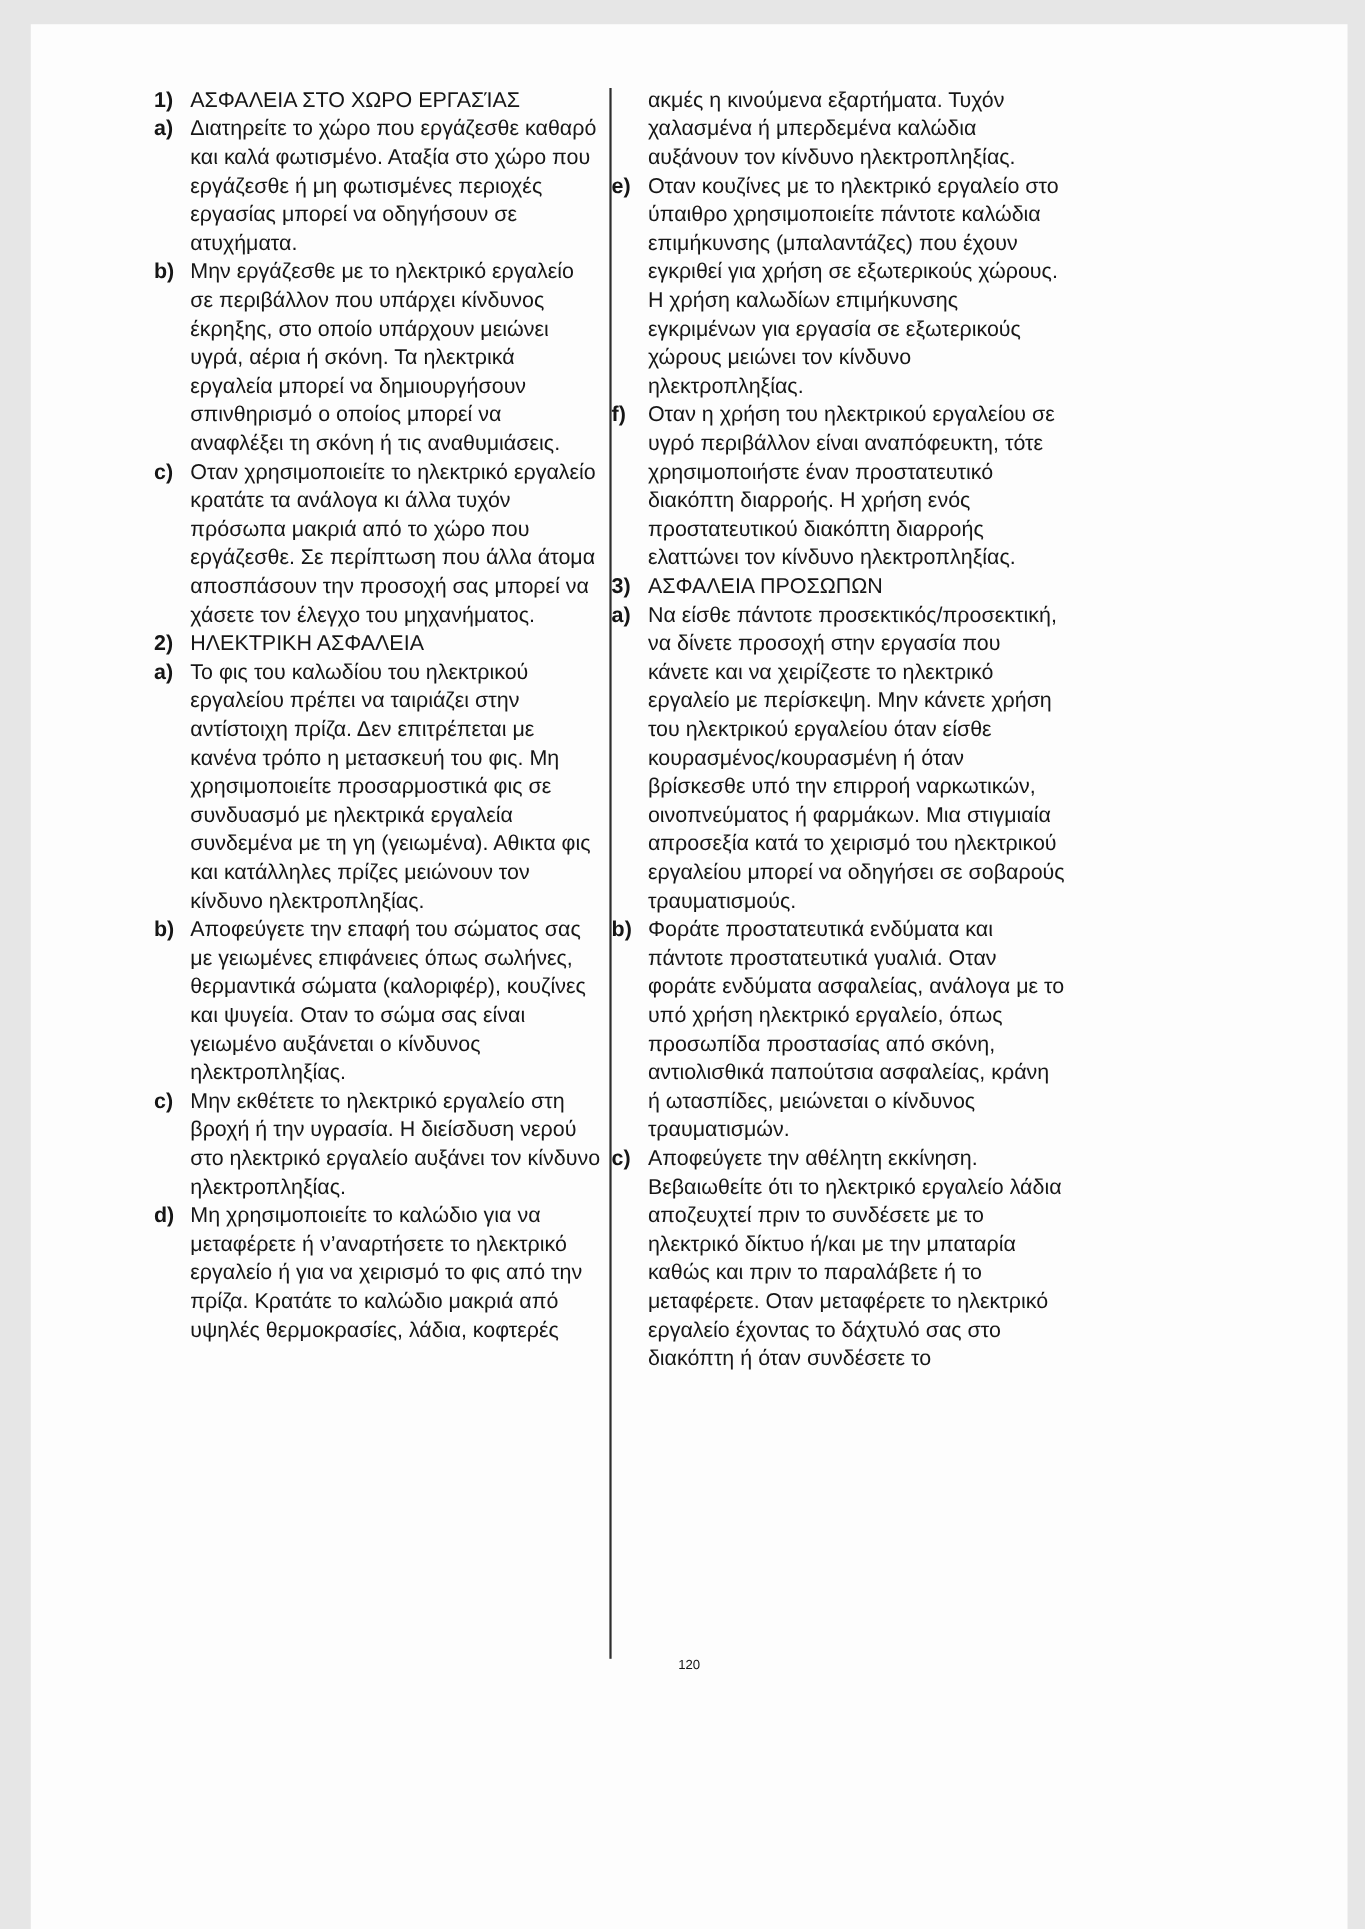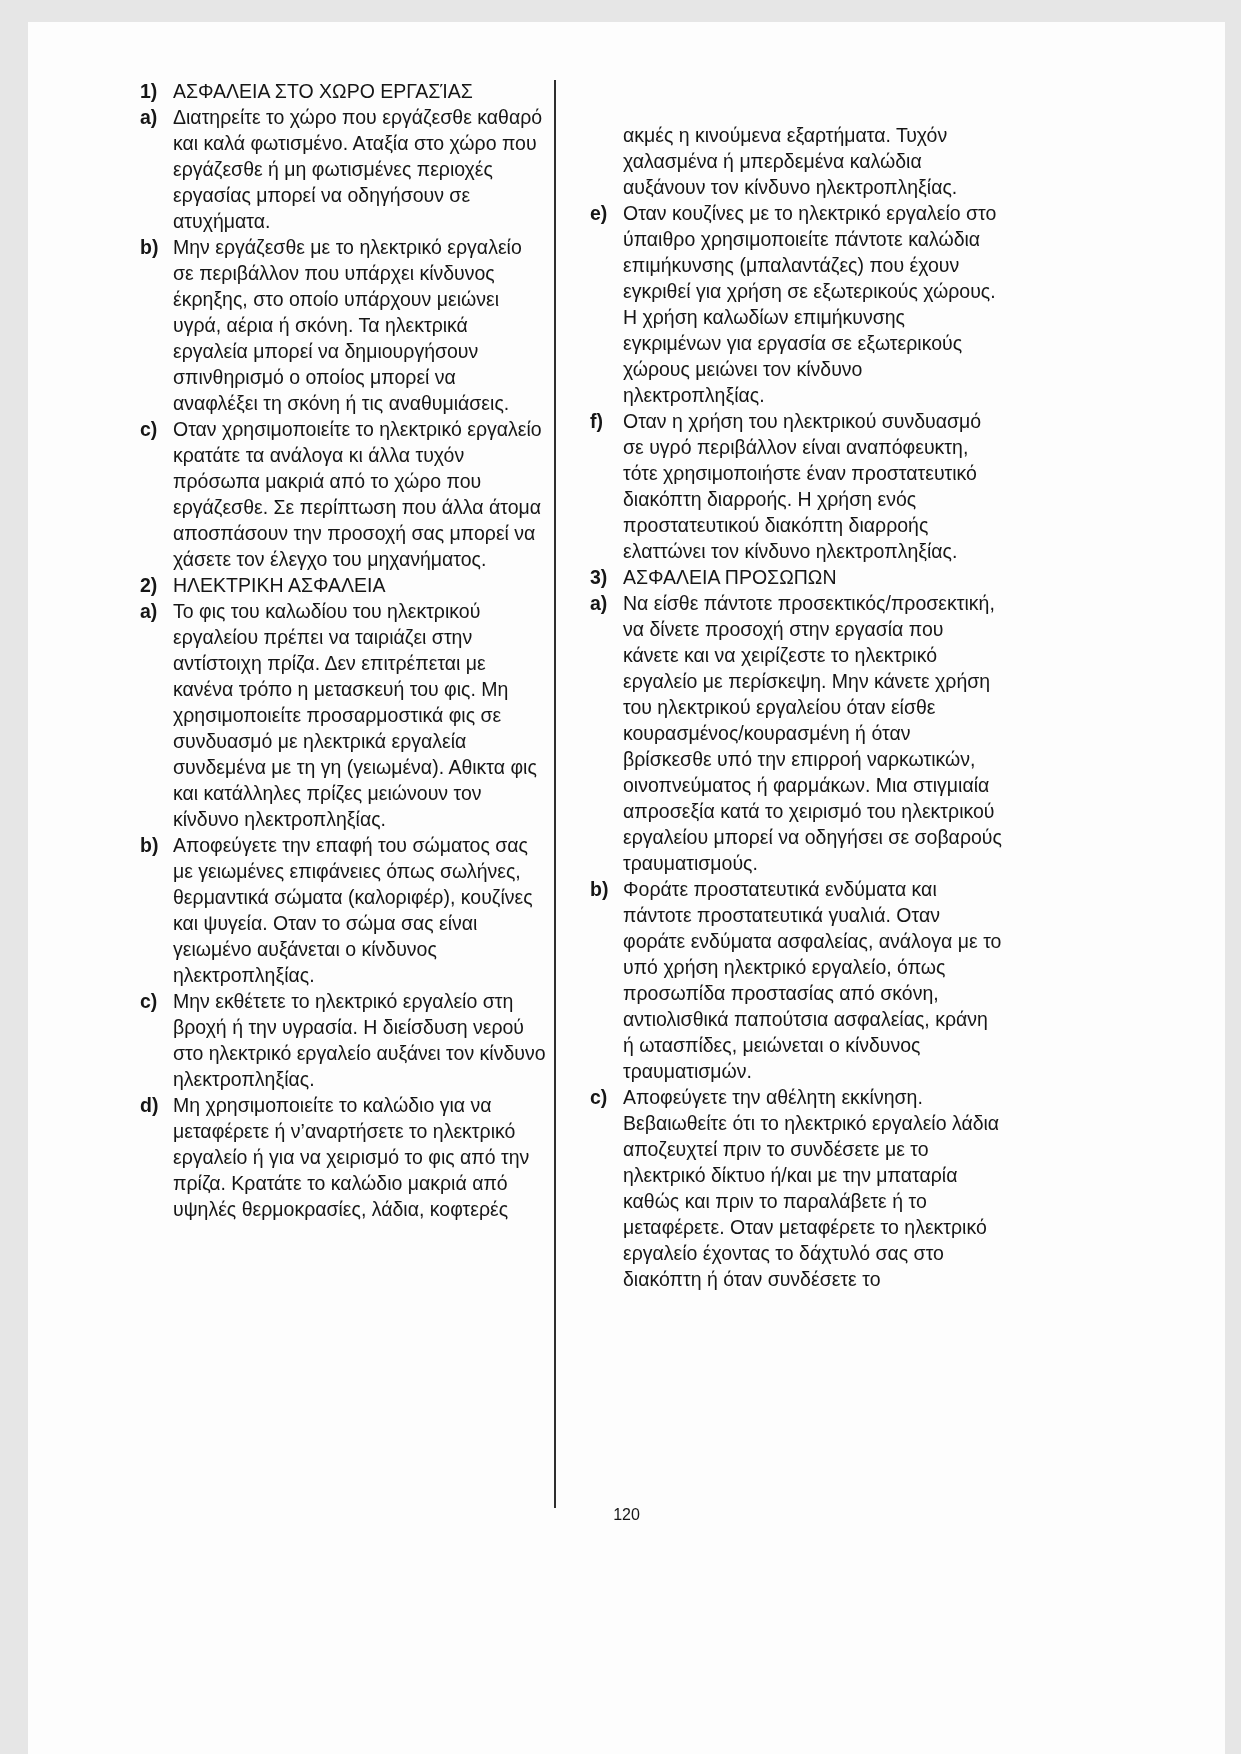--- a/index.html
+++ b/index.html
@@ -26,21 +26,21 @@
   }
   .column {
     position: absolute;
     top: 56px;
     color: #161616;
     font-size: 19.5px;
     line-height: 26px;
     text-align: left;
   }
   .column-left  { left: 112px; width: 406px; }
-  .column-right { left: 562px; width: 414px; margin-top: 44px; }
+  .column-right { left: 528px; width: 414px; }
   .divider {
     position: absolute;
     left: 526px;
     top: 58px;
     width: 2px;
     height: 1428px;
     background: #2e2e2e;
   }
   .block { display: flex; }
   .block .label {
@@ -49,21 +49,21 @@
   }
   .block .body { flex: 1; }
   .block.heading .body { white-space: nowrap; }
   b { font-weight: 400; }
   .page-number {
     position: absolute;
     top: 1484px;
     left: 0;
     right: 0;
     text-align: center;
-    font-size: 16px;
+    font-size: 12px;
     color: #161616;
   }
 </style>
 </head>
 <body>
 
 <div class="scan-bg">
   <div class="page">
     <div class="column column-left">
         <div class="block heading">
@@ -110,21 +110,21 @@
         <div class="block">
           <span class="label"></span>
           <div class="body"><b>ακμές η κινούμενα εξαρτήματα.</b> Τυχόν χαλασμένα ή μπερδεμένα καλώδια αυξάνουν τον κίνδυνο ηλεκτροπληξίας.</div>
         </div>
         <div class="block">
           <span class="label">e)</span>
           <div class="body"><b>Οταν κουζίνες με το ηλεκτρικό εργαλείο στο ύπαιθρο χρησιμοποιείτε πάντοτε καλώδια επιμήκυνσης (μπαλαντάζες) που έχουν εγκριθεί για χρήση σε εξωτερικούς χώρους.</b> Η χρήση καλωδίων επιμήκυνσης εγκριμένων για εργασία σε εξωτερικούς χώρους μειώνει τον κίνδυνο ηλεκτροπληξίας.</div>
         </div>
         <div class="block">
           <span class="label">f)</span>
-          <div class="body"><b>Οταν η χρήση του ηλεκτρικού συνδυασμό σε υγρό περιβάλλον είναι αναπόφευκτη, τότε χρησιμοποιήστε έναν προστατευτικό διακόπτη διαρροής.</b> Η χρήση ενός προστατευτικού διακόπτη διαρροής ελαττώνει τον κίνδυνο ηλεκτροπληξίας.</div>
+          <div class="body"><b>Οταν η χρήση του ηλεκτρικού εργαλείου σε υγρό περιβάλλον είναι αναπόφευκτη, τότε χρησιμοποιήστε έναν προστατευτικό διακόπτη διαρροής.</b> Η χρήση ενός προστατευτικού διακόπτη διαρροής ελαττώνει τον κίνδυνο ηλεκτροπληξίας.</div>
         </div>
         <div class="block heading">
           <span class="label">3)</span>
           <div class="body"><b>ΑΣΦΑΛΕΙΑ ΠΡΟΣΩΠΩΝ</b></div>
         </div>
         <div class="block">
           <span class="label">a)</span>
           <div class="body"><b>Να είσθε πάντοτε προσεκτικός/προσεκτική, να δίνετε προσοχή στην εργασία που κάνετε και να χειρίζεστε το ηλεκτρικό εργαλείο με περίσκεψη. Μην κάνετε χρήση του ηλεκτρικού εργαλείου όταν είσθε κουρασμένος/κουρασμένη ή όταν βρίσκεσθε υπό την επιρροή ναρκωτικών, οινοπνεύματος ή φαρμάκων.</b> Μια στιγμιαία απροσεξία κατά το χειρισμό του ηλεκτρικού εργαλείου μπορεί να οδηγήσει σε σοβαρούς τραυματισμούς.</div>
         </div>
         <div class="block">

